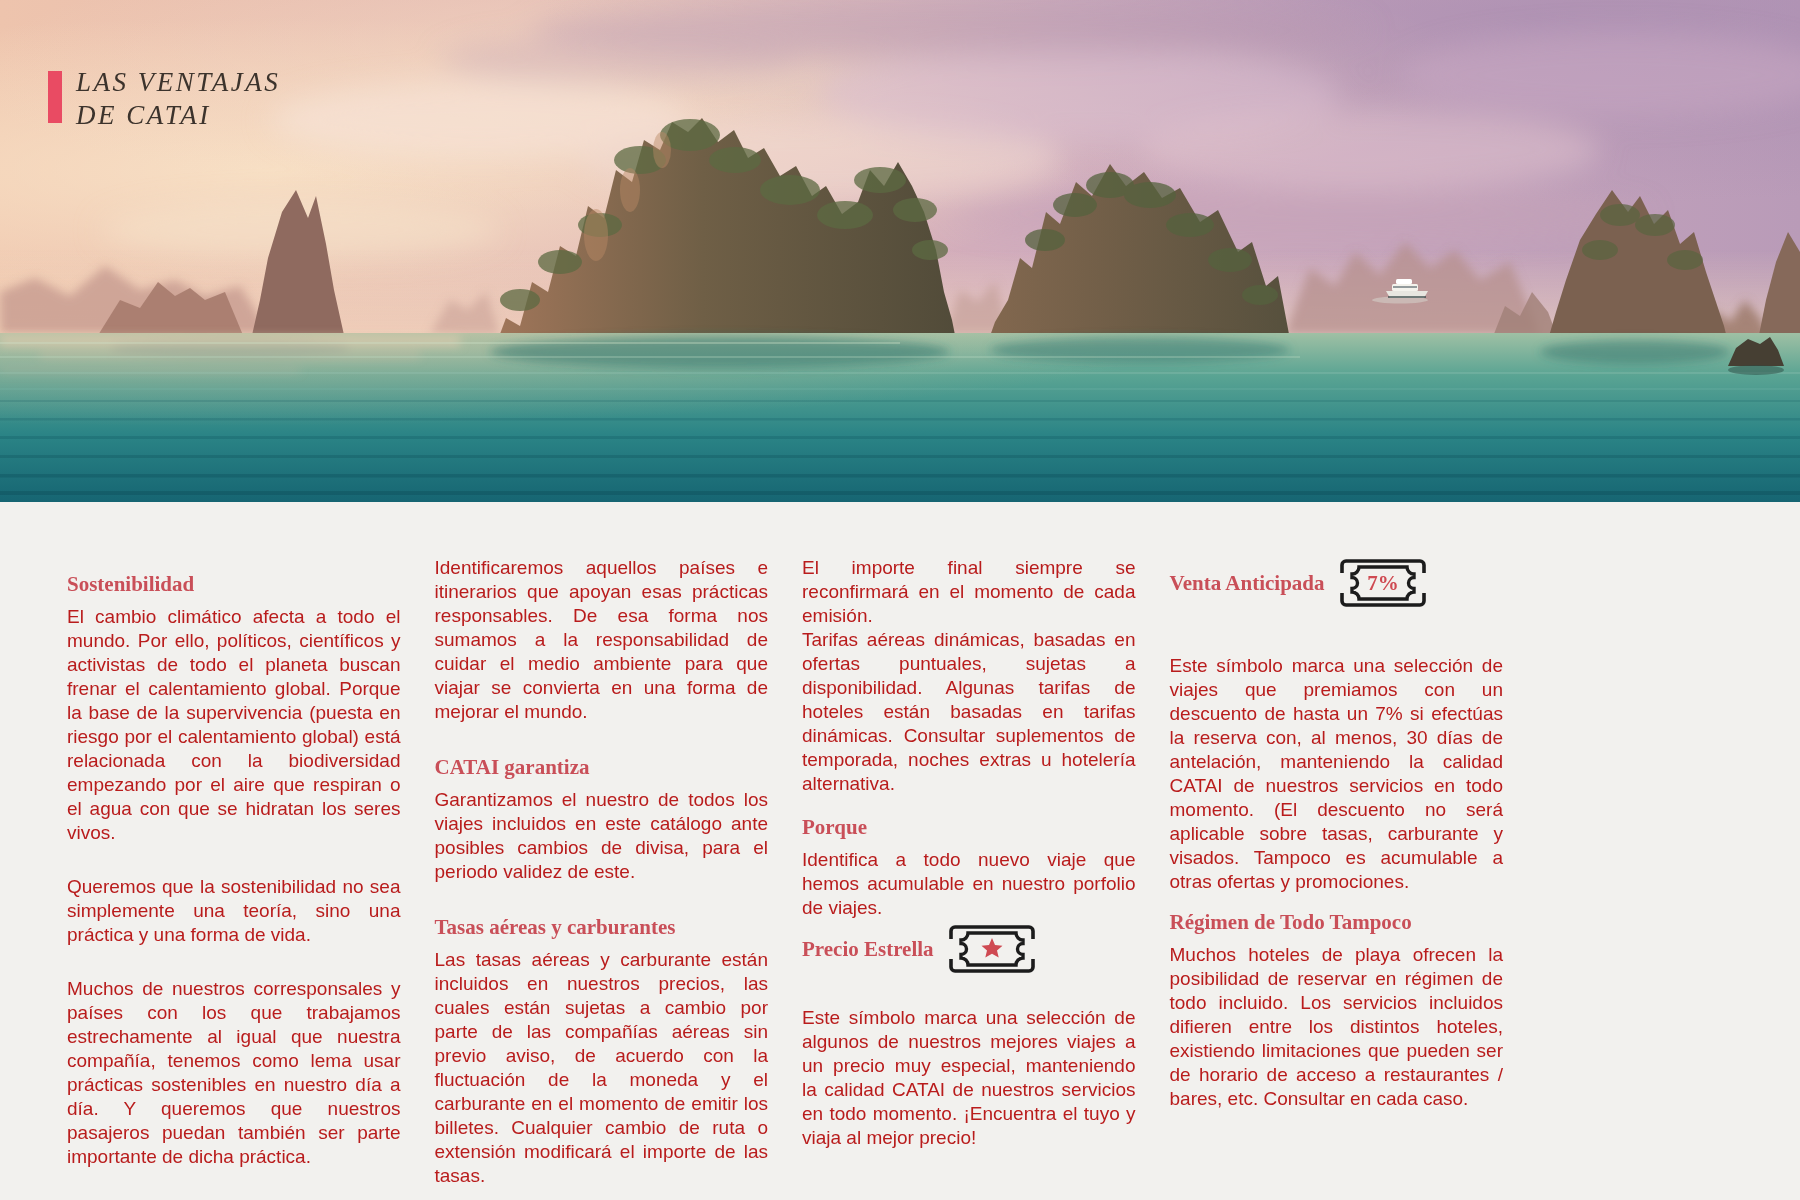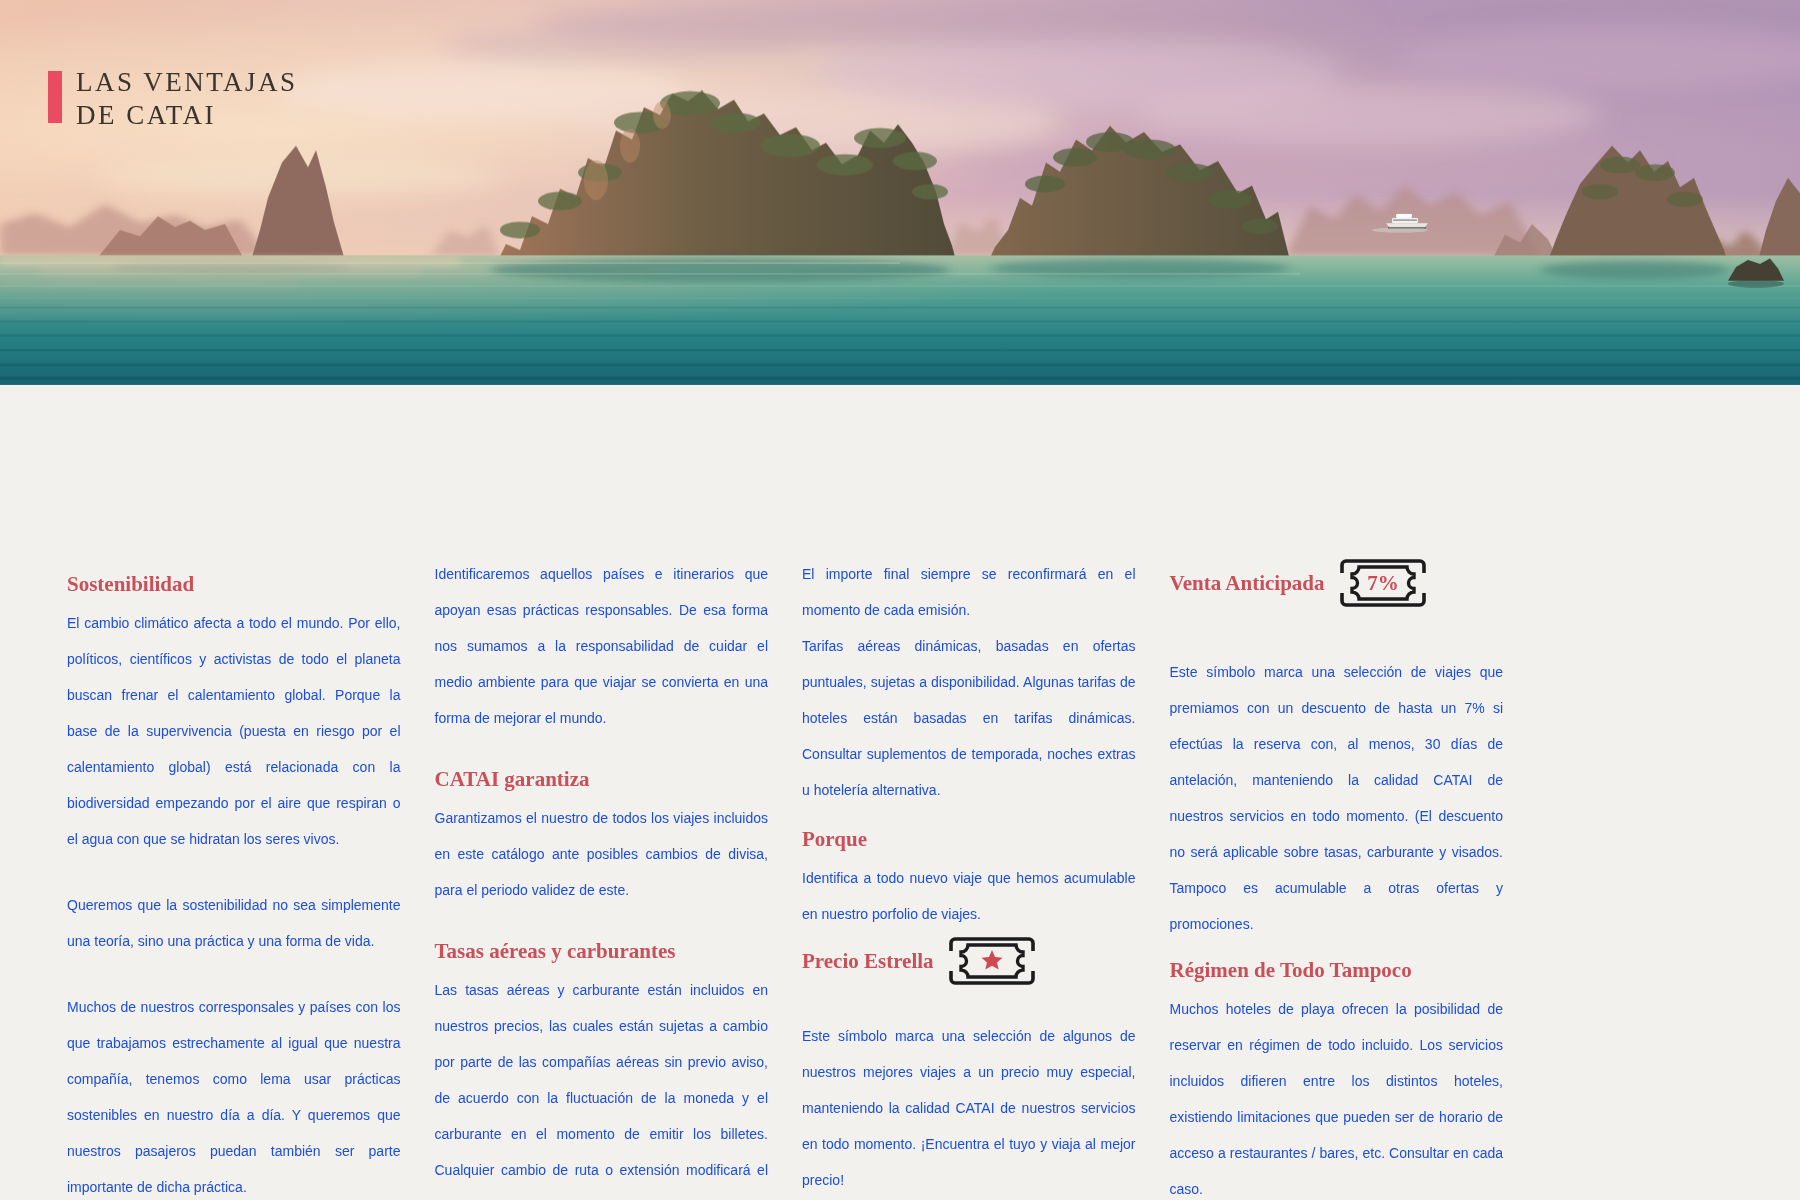--- a/index.html
+++ b/index.html
@@ -1,26 +1,26 @@
 <!DOCTYPE html>
 <html><head>
 <meta charset="utf-8">
 <style>
   html,body{margin:0;padding:0;}
   .page{position:relative;width:1800px;height:1200px;background:#f2f1ee;overflow:hidden;
         font-family:"Liberation Sans",sans-serif;}
-  .hero{position:absolute;top:0;left:0;width:1800px;height:385px;}
+  .hero{position:absolute;top:0;left:0;width:1800px;height:502px;font-style:italic;}
   .hero svg{display:block;width:100%;height:100%;}
   .title-block{position:absolute;top:66px;left:48px;display:flex;gap:14px;}
   .title-bar{width:14px;height:52px;background:#e94b63;margin-top:5px;flex:none;}
   .title-text{font-family:"Liberation Serif",serif;font-size:27px;line-height:33px;
               letter-spacing:2.5px;color:#3c332c;white-space:pre-line;}
   .content{position:absolute;top:556px;left:67px;width:1436px;display:flex;gap:34px;}
   .col{flex:1;min-width:0;}
-  p.body{font-size:14px;line-height:36px;text-align:justify;color:#1d4ed8;margin:0 0 30px 0;}
+  p.body{font-size:19px;line-height:24px;text-align:justify;color:#b91c1c;margin:0 0 30px 0;}
   p.tight{margin-bottom:0;}
   p.mb-sm{margin-bottom:12px;margin-top:24px;}
   p.mb-md{margin-bottom:18px;}
   h3.red{font-family:"Liberation Serif",serif;font-weight:bold;font-size:21px;
          color:#c94f58;margin:15px 0 8px 0;line-height:26px;}
   .icon-row{display:flex;align-items:center;gap:14px;margin:0 0 8px 0;}
   .icon-row h3{margin:0;white-space:nowrap;}
   .icon-row svg{flex:none;}
   .row-top{margin-bottom:46px;margin-top:2px;}
   .row-mid{margin-top:4px;margin-bottom:32px;}

